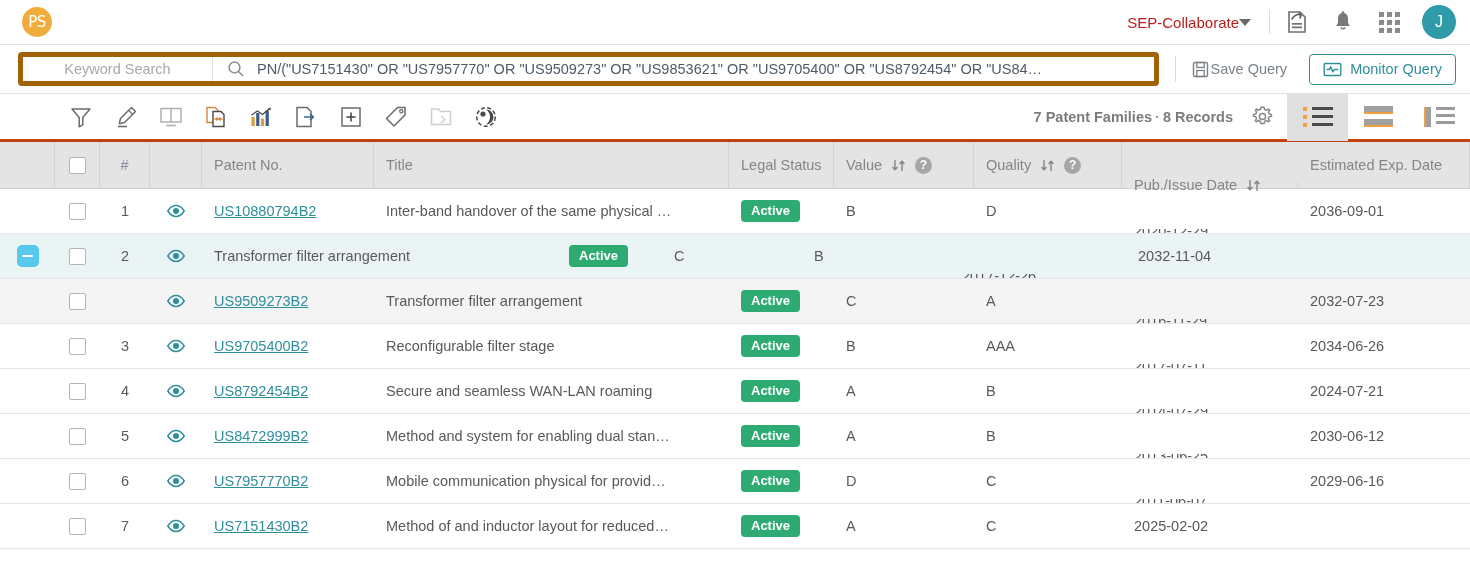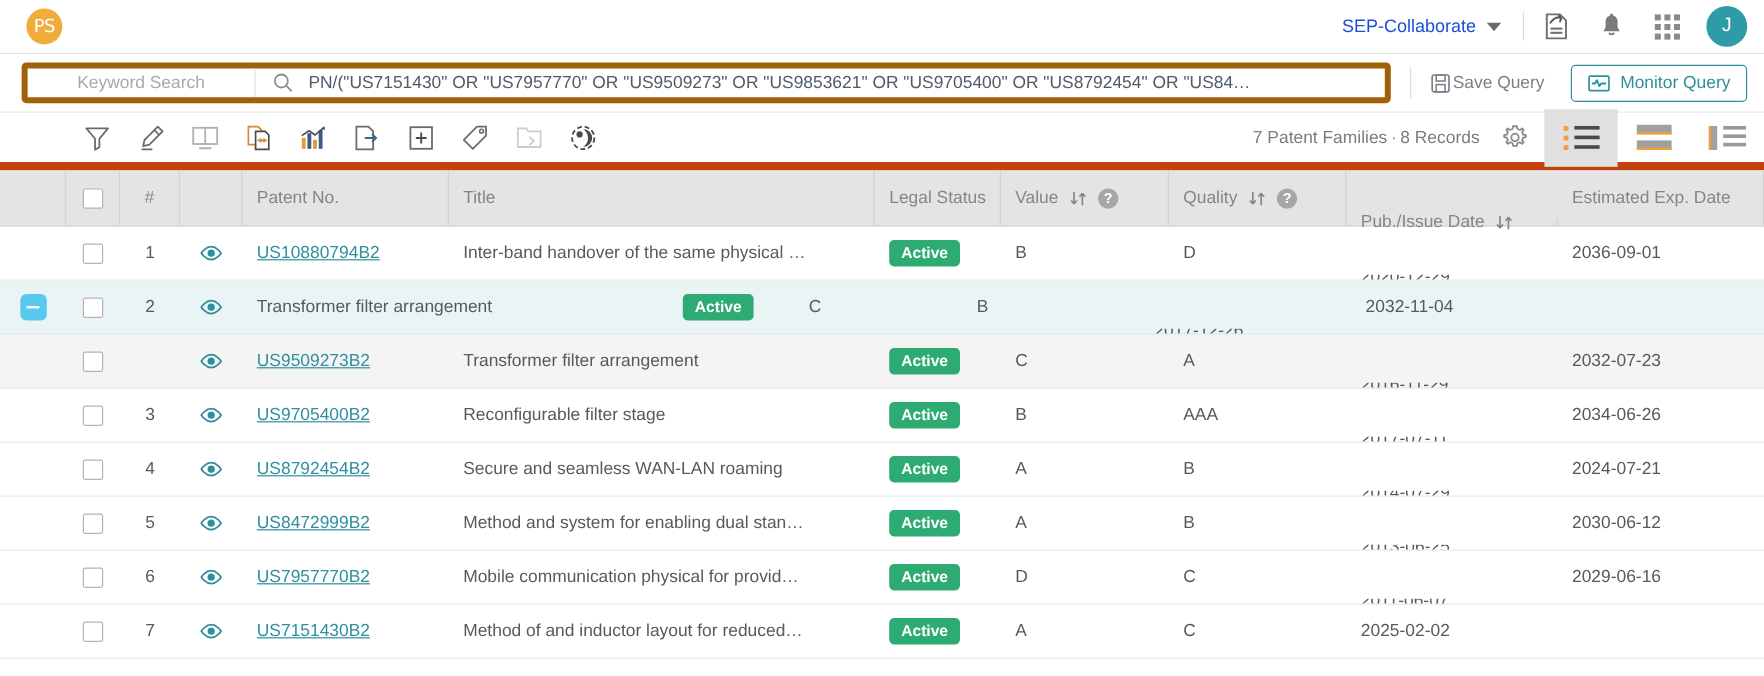--- a/index.html
+++ b/index.html
@@ -24,22 +24,22 @@
     width: 30px; height: 30px;
     background: #f0ad3c;
     border-radius: 15px;
     display: flex; align-items: center; justify-content: center;
     color: #fff; font-size: 15px; font-weight: 400;
     letter-spacing: -0.5px;
     font-family: "DejaVu Sans", sans-serif;
   }
   .topbar-spacer { flex: 1; }
   .workspace-select {
-    display: flex; align-items: center; gap: 9px;
-    font-size: 15px; color: #1d4ed8;
+    display: flex; align-items: center; 
+    font-size: 15px; color: #b91c1c;
     cursor: pointer;
     padding-right: 14px;
     margin-left: 42px;
   }
   .caret-down {
     width: 0; height: 0;
     border-left: 6px solid transparent;
     border-right: 6px solid transparent;
     border-top: 7px solid #6a6a6a;
   }
@@ -113,22 +113,23 @@
     margin-left: 22px;
     cursor: pointer; white-space: nowrap;
     background: #fff;
   }
 
   
   .toolbar {
     height: 48px;
     display: flex; align-items: center;
     background: #fff;
-    border-bottom: 7px solid #c2410c;
+    border-bottom: 3px solid #c2410c;
     padding-left: 58px;
+    font-weight: bold;
   }
   .tool {
     width: 45px; height: 48px;
     display: flex; align-items: center; justify-content: center;
     cursor: pointer;
   }
   .tool.disabled { opacity: 0.42; cursor: default; }
   .toolbar-spacer { flex: 1; }
   .counts {
     font-size: 14.5px; color: #7c7c7c; white-space: nowrap;

